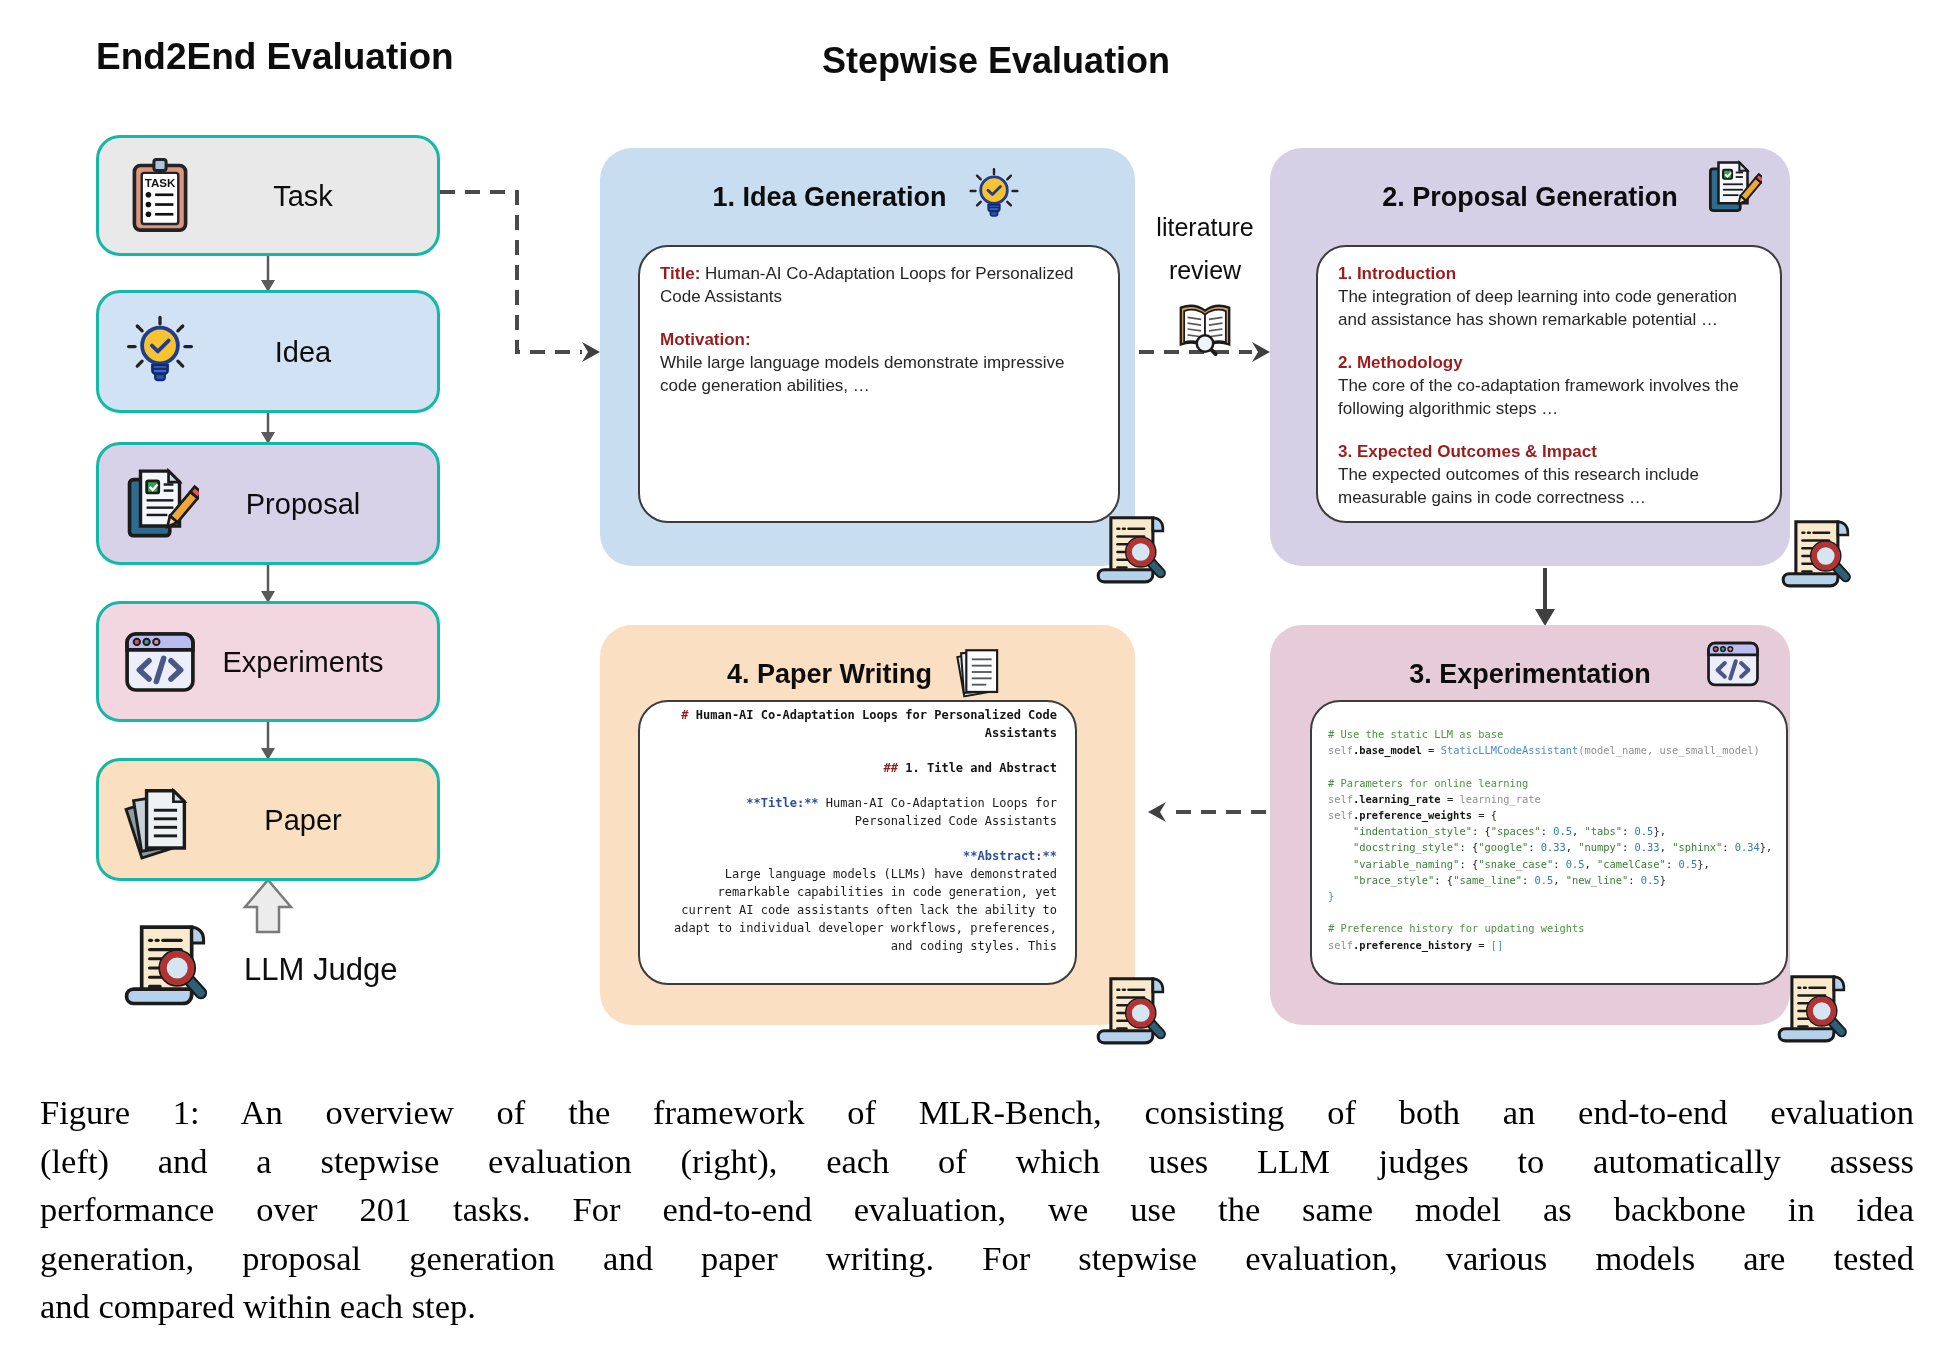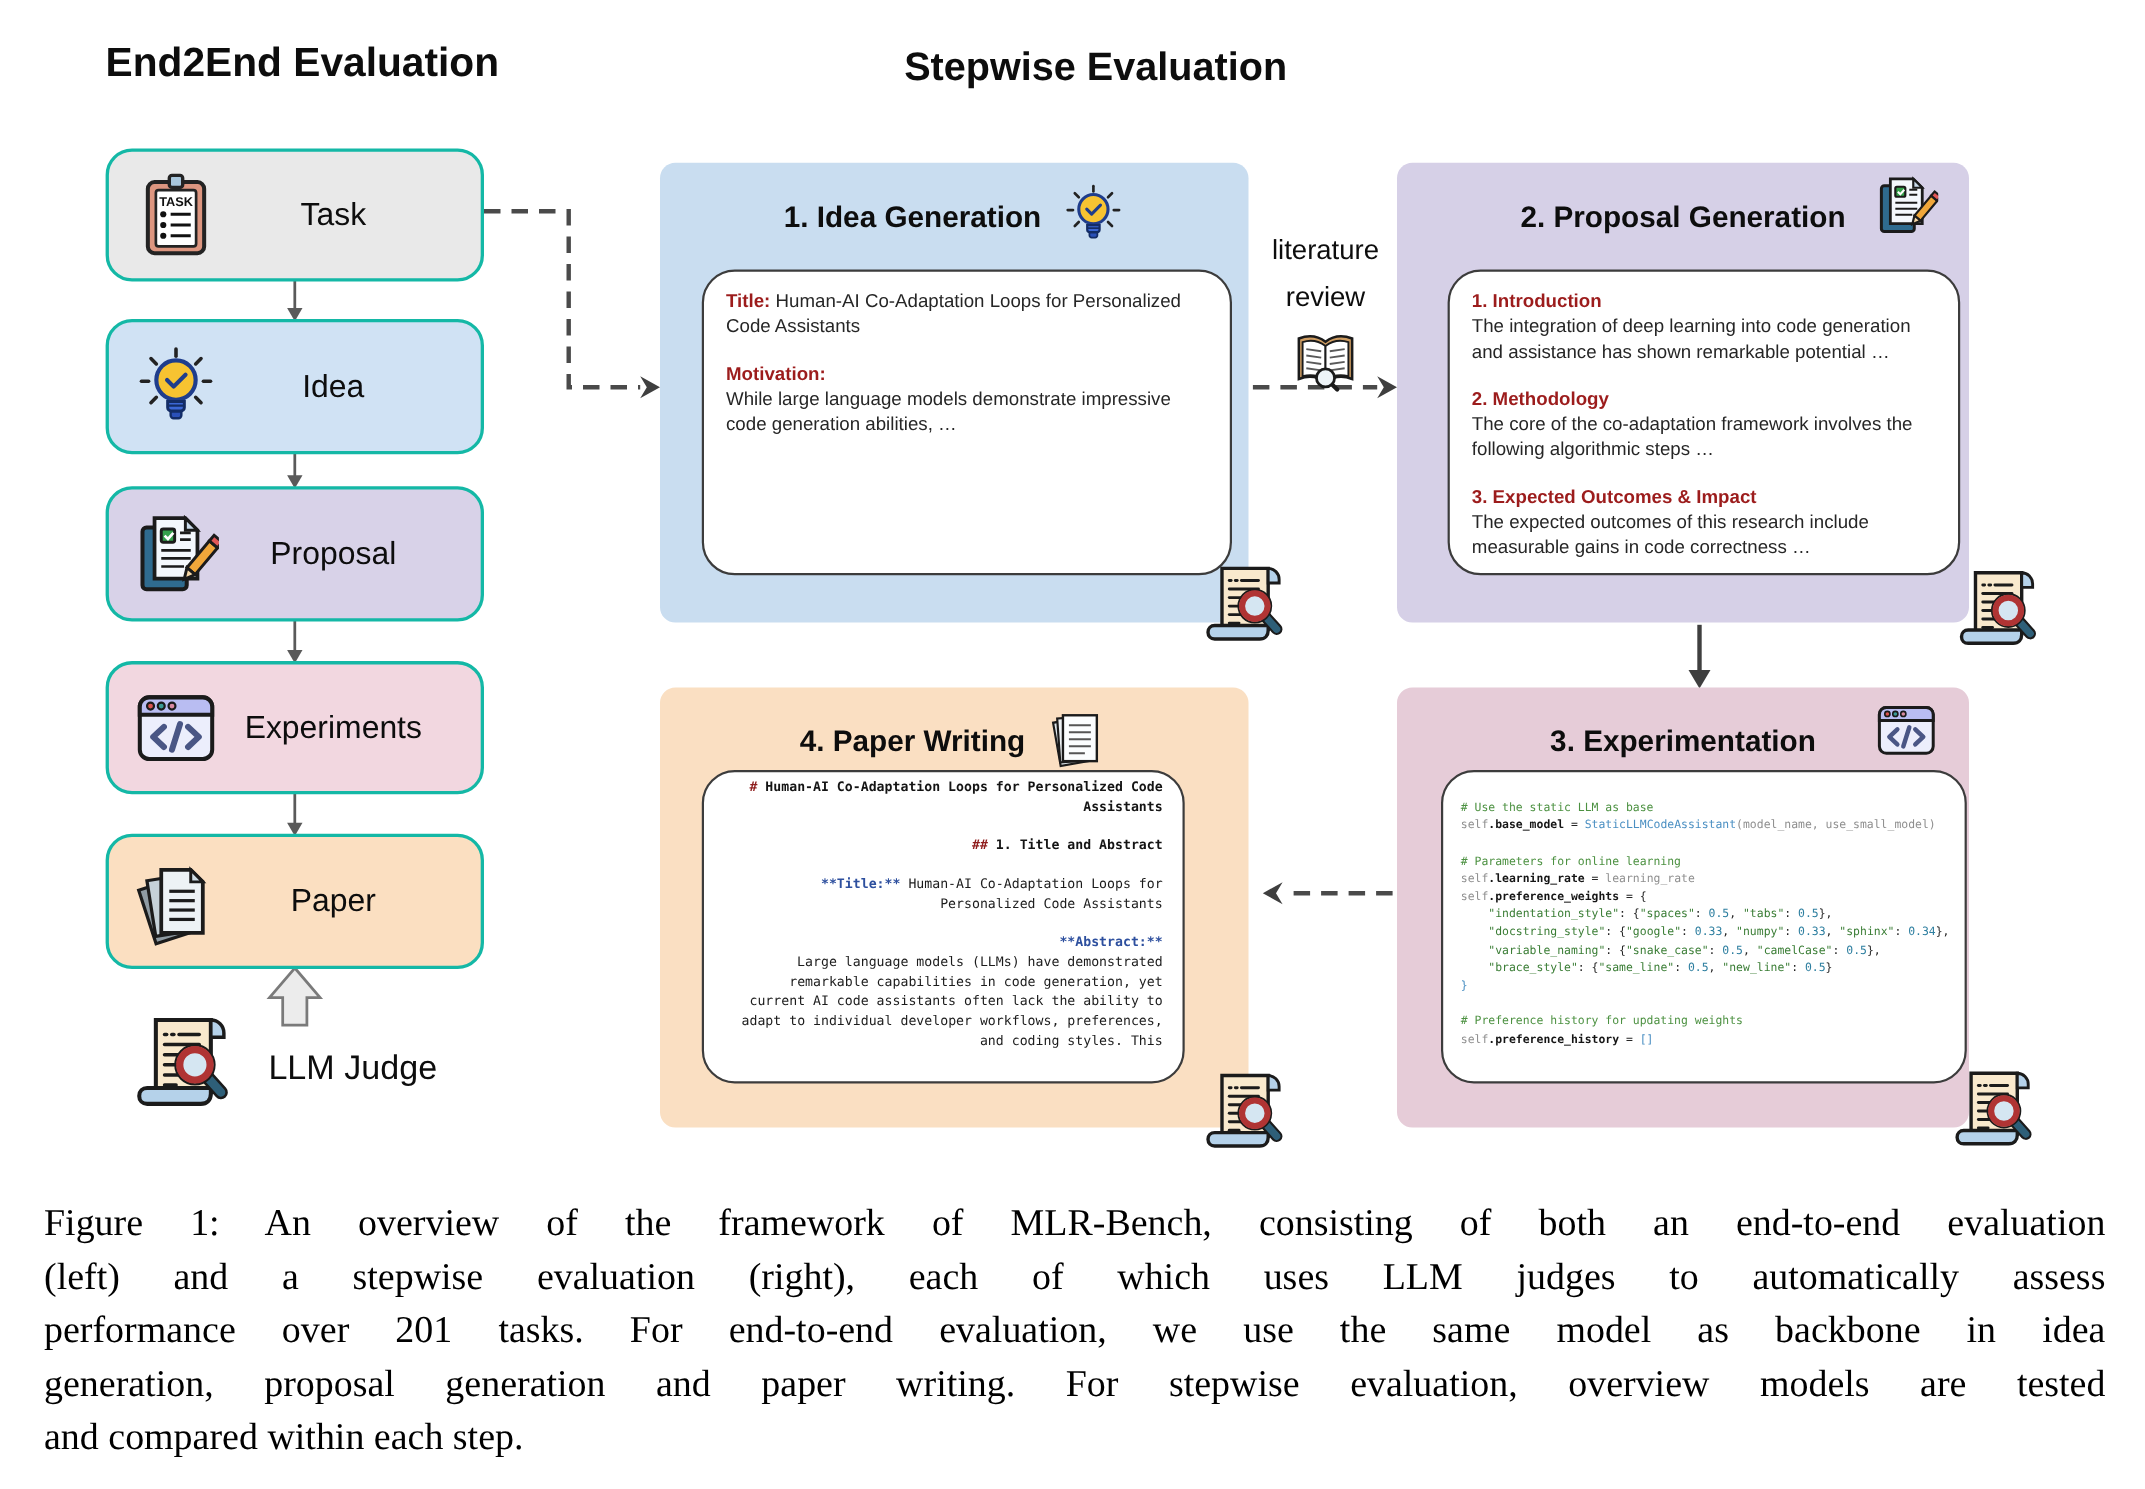--- a/index.html
+++ b/index.html
@@ -17,21 +17,21 @@
   .stage-icon{position:absolute;left:22px;top:50%;transform:translateY(-50%);width:78px;height:80px;display:flex;align-items:center;}
   .stage-icon svg{width:78px;height:80px;}
   .stage-label{position:absolute;left:70px;right:0;top:50%;transform:translateY(-50%);
                text-align:center;font-size:29px;color:#0d0d0d;}
 
   .judge{position:absolute;left:118px;top:918px;display:flex;align-items:center;gap:26px;}
   .judge .icon svg{width:100px;height:100px;}
   .judge-label{font-size:31px;color:#0d0d0d;}
 
   
-  .panel{position:absolute;border-radius:14px;}
+  .panel{position:absolute;border-radius:32px;}
   .panel-blue  {left:600px;top:148px;width:535px;height:418px;background:#c9ddf0;}
   .panel-purple{left:1270px;top:148px;width:520px;height:418px;background:#d6d0e7;}
   .panel-pink  {left:1270px;top:625px;width:520px;height:400px;background:#e6ccd8;}
   .panel-orange{left:600px;top:625px;width:535px;height:400px;background:#fadfc2;text-align:right;}
   .panel-head{position:relative;display:flex;justify-content:center;align-items:center;gap:18px;padding-top:18px;height:62px;}
   .panel-title{font-size:27px;font-weight:700;color:#0d0d0d;}
   .head-icon svg{width:58px;height:58px;}
   .head-icon-abs{position:absolute;right:28px;top:10px;}
   .head-icon-abs svg{width:58px;height:58px;}
 
@@ -472,16 +472,16 @@
           <line x1="54" y1="47" x2="63" y2="57" stroke="#2e5f78" stroke-width="6" stroke-linecap="round"></line>
           <circle cx="45" cy="38" r="13.5" fill="none" stroke="#1b1b1b" stroke-width="1.6"></circle>
           <circle cx="45" cy="38" r="10.5" fill="#d5e6f2" stroke="#b03434" stroke-width="5"></circle>
         </svg></span>
   </section>
 
   <div id="caption">
       <div class="cap-line">Figure 1: An overview of the framework of MLR-Bench, consisting of both an end-to-end evaluation</div>
       <div class="cap-line">(left) and a stepwise evaluation (right), each of which uses LLM judges to automatically assess</div>
       <div class="cap-line">performance over 201 tasks. For end-to-end evaluation, we use the same model as backbone in idea</div>
-      <div class="cap-line">generation, proposal generation and paper writing. For stepwise evaluation, overview models are tested</div>
+      <div class="cap-line">generation, proposal generation and paper writing. For stepwise evaluation, various models are tested</div>
       <div class="cap-line last">and compared within each step.</div>
     </div>
 </div>
 
 </body></html>

